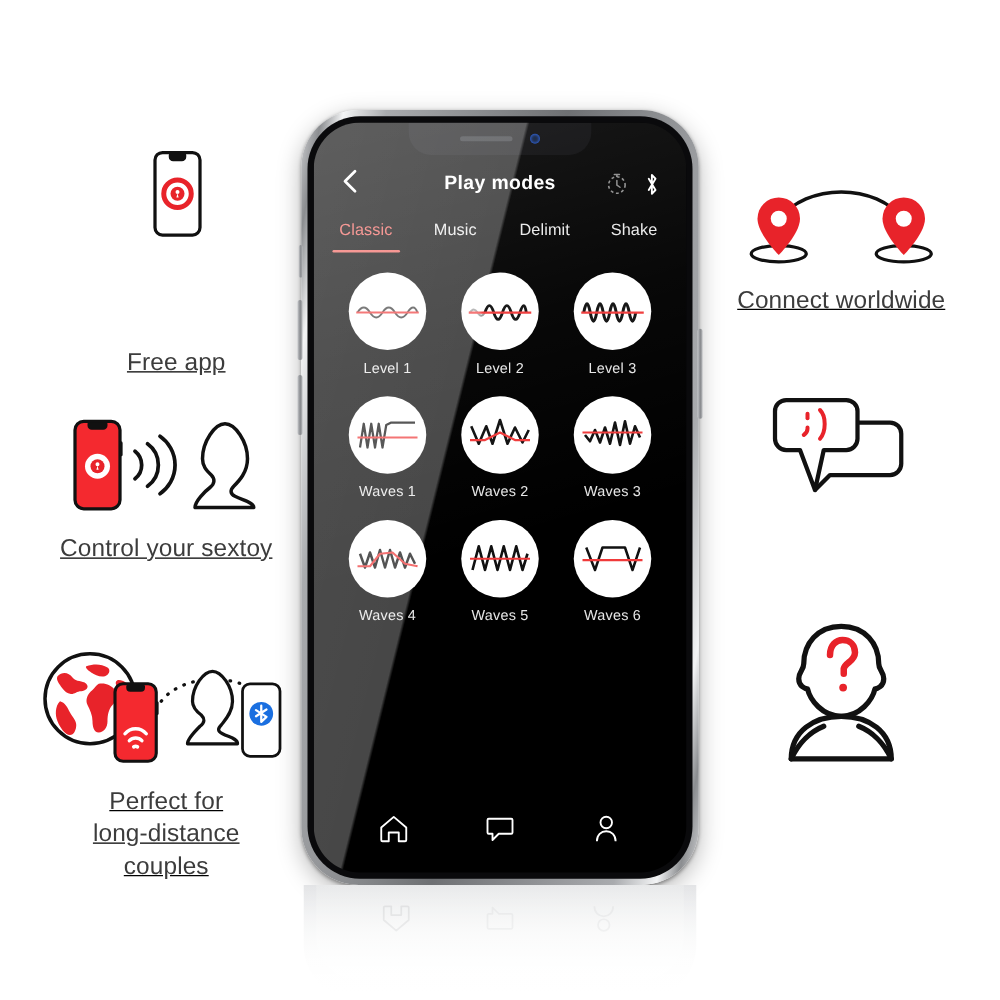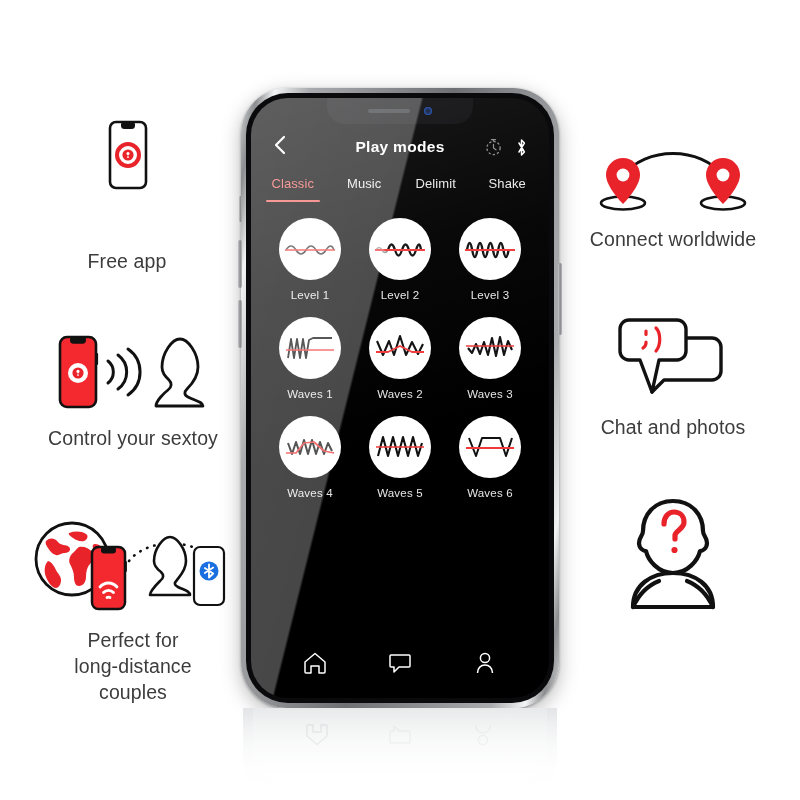--- a/index.html
+++ b/index.html
@@ -17,37 +17,38 @@
     background: #ffffff;
   }
 
   
   .feature {
     position: absolute;
     display: flex;
     flex-direction: column;
     align-items: center;
     width: 230px;
+    text-decoration: underline;
   }
   .feature .art {
     display: block;
   }
   .feature .caption {
     margin-top: 8px;
     text-align: center;
     color: #3c3c3c;
     font-size: 19.5px;
     line-height: 26px;
     letter-spacing: 0.1px;
     font-weight: 400;
     white-space: pre-line;
   }
 
   
-  #f-free-app       { left: 12px;  top: 116px; }
+  #f-free-app       { left: 26px;  top: 116px; gap: 28px; }
   #f-control        { left: 18px;  top: 333px; }
   #f-longdistance   { left: 18px;  top: 515px; align-items: center; }
   
   #f-connect        { left: 558px; top: 148px; }
   #f-chat           { left: 558px; top: 318px; }
   #f-discreet       { left: 558px; top: 495px; }
 
   
   #phone-wrap {
     position: absolute;
@@ -398,21 +399,20 @@
       <svg width="150" height="84" viewBox="0 0 150 84">
         <path d="M62 20 h52 a9 9 0 0 1 9 9 v24 a9 9 0 0 1 -9 9 h-48 l-12 12 z" fill="#fff" stroke="#111" stroke-width="3.4" stroke-linejoin="round"></path>
         <path d="M31 2 h48 a9 9 0 0 1 9 9 v22 a9 9 0 0 1 -9 9 h-18 l-7 32 l-12 -32 h-11 a9 9 0 0 1 -9 -9 V11 a9 9 0 0 1 9 -9 z" fill="#fff" stroke="#111" stroke-width="3.4" stroke-linejoin="round"></path>
         <g stroke="#e8232a" stroke-width="3.2" fill="none" stroke-linecap="round">
           <path d="M48 13 v3.5"></path>
           <path d="M48 24 v1 c0 2.5 -1.5 4 -3 5"></path>
           <path d="M58 10 c5 5 5 17 0 23"></path>
         </g>
       </svg>
     </div>
-    <div class="caption">Chat and photos</div>
   </div>
 
   <div class="feature" id="f-discreet">
     <div class="art">
       <svg width="132" height="116" viewBox="0 0 132 116">
         <path d="M66 6 c19 0 30 14 30 30 c0 5 4 6 4 12 c0 6 -5 8 -7 8 c-2 9 -12 22 -27 22 S41 65 39 56 c-2 0 -7 -2 -7 -8 c0 -6 4 -7 4 -12 C36 20 47 6 66 6 z" fill="#fff" stroke="#111" stroke-width="4.2" stroke-linejoin="round"></path>
         <path d="M26 112 c0 -22 18 -34 40 -34 s40 12 40 34 z" fill="#fff" stroke="#111" stroke-width="4.2" stroke-linejoin="round"></path>
         <path d="M26 112 c6 -13 16 -22 26 -26 M106 112 c-6 -13 -16 -22 -26 -26" fill="none" stroke="#111" stroke-width="4.2" stroke-linecap="round"></path>
         <path d="M57 29 c0 -8 5 -12 10 -12 c6 0 10 4 10 10 c0 7 -8 8 -9 13 l0 4" fill="none" stroke="#e8232a" stroke-width="5.2" stroke-linecap="round" stroke-linejoin="round"></path>
         <circle cx="67.5" cy="55" r="3.1" fill="#e8232a"></circle>

